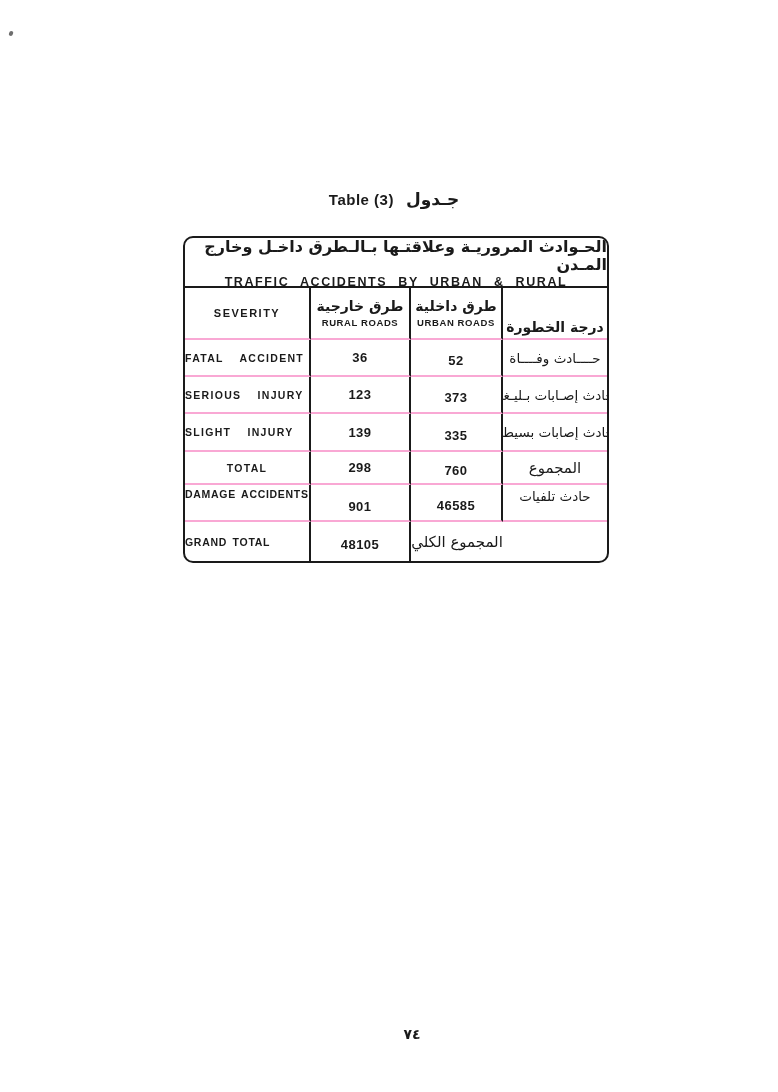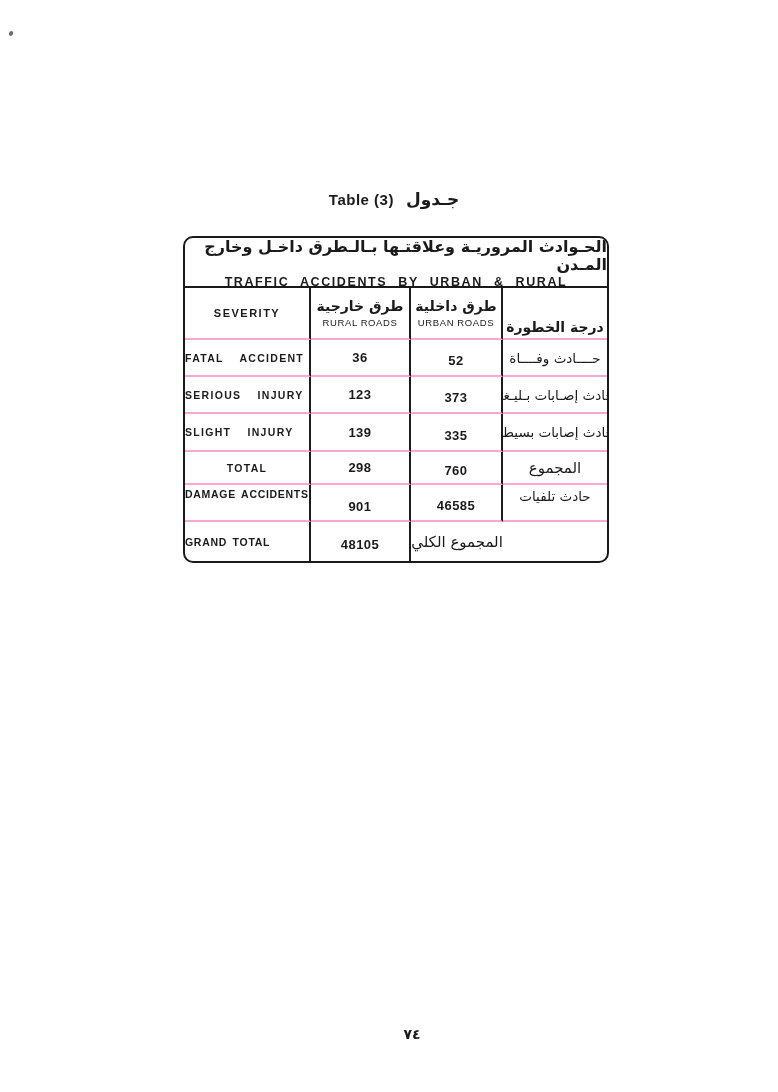--- a/index.html
+++ b/index.html
@@ -119,21 +119,21 @@
   .road-ar {
     font-family: "DejaVu Sans", sans-serif;
     font-size: 14px;
     font-weight: bold;
     direction: rtl;
     unicode-bidi: isolate;
     line-height: 1.15;
   }
   .road-en {
     font-size: 9.5px;
-    font-weight: 400;
+    font-weight: 700;
     letter-spacing: 0.6px;
     margin-top: 3px;
   }
   .hdr-arb {
     font-family: "DejaVu Sans", sans-serif;
     font-size: 14px;
     font-weight: bold;
     direction: rtl;
     unicode-bidi: isolate;
     margin-top: 28px;

